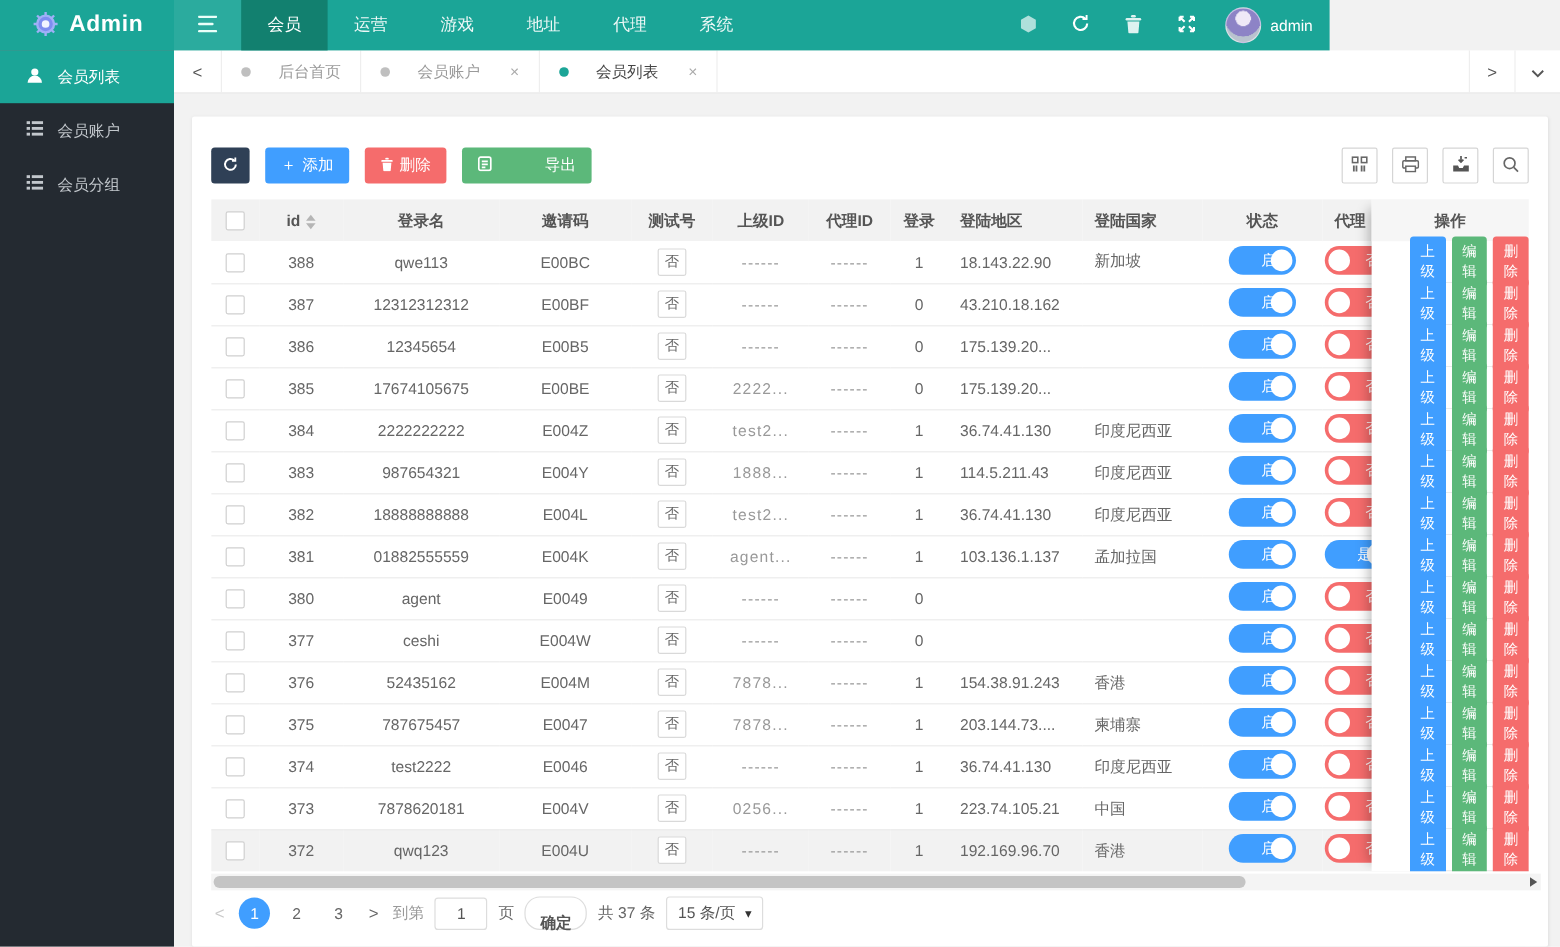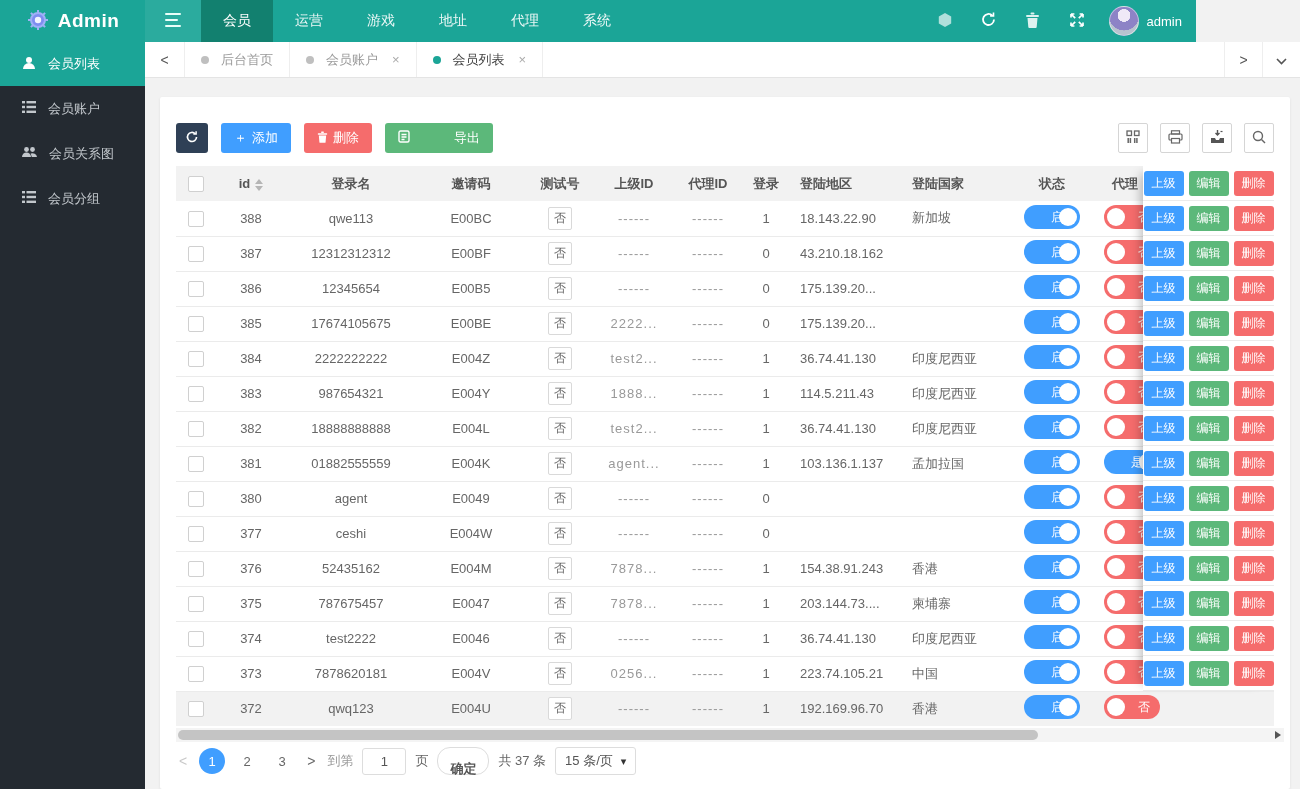--- a/index.html
+++ b/index.html
@@ -1,21 +1,21 @@
 <!DOCTYPE html>
 <html><head>
 <meta charset="utf-8">
 <style>
   * { margin:0; padding:0; box-sizing:border-box; }
   html,body { width:1300px; height:789px; }
   body { position:relative; overflow:hidden; background:#f2f2f2;
          font-family:"Liberation Sans","DejaVu Sans",sans-serif; font-size:13px; color:#666; }
 
   
-  .navbar { position:absolute; left:0; top:0; width:1196px; height:42px; background:#1BA597; display:flex; align-items:stretch; z-index:30; }
+  .navbar { position:absolute; left:0; top:0; width:1108px; height:42px; background:#1BA597; display:flex; align-items:stretch; z-index:30; }
   .brand { width:145px; display:flex; align-items:center; justify-content:center; gap:8px; }
   .brand .logo-txt { color:#fff; font-size:19px; font-weight:bold; letter-spacing:.5px; }
   .nav-toggle { width:56px; display:flex; align-items:center; justify-content:center; background:rgba(255,255,255,.07); cursor:pointer; }
   .nav-menu { display:flex; align-items:stretch; }
   .nav-item { padding:16px 22px; display:flex; align-items:center; color:rgba(255,255,255,.92); font-size:14px; cursor:pointer; }
   .nav-item.active { background:#12806F; color:#fff; }
   .nav-right { margin-left:auto; display:flex; align-items:center; padding-right:14px; }
   .nav-ic { width:44px; height:42px; display:flex; align-items:center; justify-content:center; cursor:pointer; }
   .avatar { width:30px; height:30px; border-radius:50%; margin:0 8px 0 10px;
             background:radial-gradient(circle at 50% 30%, #efe9f7 0 26%, #8d83c6 27% 62%, #b9c3cf 63%);
@@ -24,21 +24,21 @@
 
   
   .sidebar { position:absolute; left:0; top:42px; width:145px; height:747px; background:#242A31; z-index:20; }
   .side-item { height:45px; display:flex; align-items:center; gap:12px; padding-left:22px; color:#c2c7cc; font-size:13px; cursor:pointer; }
   .side-item svg { flex:0 0 auto; }
   .side-item.active { background:#1BA597; color:#fff; height:44px; }
 
   
   .tabbar { position:absolute; left:145px; top:42px; width:1155px; height:36px; background:#fff; border-bottom:1px solid #e4e4e4; display:flex; z-index:10; }
   .tab-arrow { width:40px; display:flex; align-items:center; justify-content:center; border-right:1px solid #eee; color:#555; font-size:14px; cursor:pointer; }
-  .tab { display:flex; align-items:center; gap:12px; padding:0 16px; border-right:1px solid #eee; color:#9a9a9a; font-size:13px; cursor:pointer; }
+  .tab { display:flex; align-items:center; gap:23px; padding:0 16px; border-right:1px solid #eee; color:#9a9a9a; font-size:13px; cursor:pointer; }
   .tab .dot { width:8px; height:8px; border-radius:50%; background:#bfbfbf; }
   .tab.active { color:#444; }
   .tab.active .dot { background:#1BA597; }
   .tab .x { color:#aaa; font-size:13px; margin-left:2px; cursor:pointer; }
   .tab-right { margin-left:auto; display:flex; }
   .tab-right .tab-arrow { border-right:none; border-left:1px solid #eee; width:38px; }
 
   
   .card { position:absolute; left:160px; top:97px; width:1130px; height:692px; background:#fff; border-radius:2px; box-shadow:0 1px 3px rgba(0,0,0,.08); }
 
@@ -71,21 +71,21 @@
   .toggle.on { background:#409EFF; }
   .toggle.on .knob { right:3px; }
   .toggle.on em { left:27px; }
   .toggle.off { background:#F56C6C; }
   .toggle.off .knob { left:3px; }
   .toggle.off em { right:10px; }
 
   
   .ops-panel { position:absolute; top:0; left:967px; width:131px; background:#fff; box-shadow:-10px 0 10px -8px rgba(0,0,0,.28); }
   .ops-head { height:35px; background:#f6f6f6; display:flex; align-items:center; justify-content:center; font-weight:bold; color:#555; }
-  .ops-row { height:35px; border-bottom:1px solid #ebebeb; display:flex; align-items:center; justify-content:center; gap:5px; background:#fff; }
+  .ops-row { height:35px; border-bottom:1px solid #ebebeb; display:flex; align-items:center; justify-content:center; gap:5px; background:#fff;margin-left:32px; }
   .mini { border:none; border-radius:3px; color:#fff; font-size:12px; padding:4px 8px; cursor:pointer; font-family:inherit; }
   .mini.blue { background:#409EFF; } .mini.green { background:#5CB87A; } .mini.red { background:#F56C6C; }
 
   
   .hscroll { position:absolute; left:16px; top:631px; width:1108px; height:14px; background:#f4f4f4; }
   .hthumb { position:absolute; left:2px; top:2px; width:860px; height:10px; background:#c4c4c4; border-radius:5px; cursor:grab; }
   .harrow { position:absolute; right:3px; top:3px; width:0; height:0; border-top:4px solid transparent; border-bottom:4px solid transparent; border-left:6px solid #555; }
 
   
   .pagination { position:absolute; left:16px; top:649px; height:30px; display:flex; align-items:center; gap:9px; font-size:13px; color:#666; }
@@ -174,29 +174,20 @@
   <div class="side-item">
     <span><svg width="14" height="14" viewBox="0 0 14 14" fill="currentColor">
           <rect y="1" width="3" height="2.4"></rect>
           <rect x="4.5" y="1" width="9.5" height="2.4"></rect>
           <rect y="5.8" width="3" height="2.4"></rect>
           <rect x="4.5" y="5.8" width="9.5" height="2.4"></rect>
           <rect y="10.6" width="3" height="2.4"></rect>
           <rect x="4.5" y="10.6" width="9.5" height="2.4"></rect>
         </svg></span>
     <span>会员账户</span>
-  </div>
-  <div class="side-item">
-    <span><svg width="15" height="14" viewBox="0 0 15 14" fill="currentColor">
-          <circle cx="4.5" cy="4.5" r="2.4"></circle>
-          <circle cx="10.5" cy="4.5" r="2.4"></circle>
-          <path d="M0 12a4.5 4.5 0 0 1 9 0z"></path>
-          <path d="M8.6 8.6a4.5 4.5 0 0 1 6.4 3.4H9.8z"></path>
-        </svg></span>
-    <span>会员关系图</span>
   </div>
   <div class="side-item">
     <span><svg width="14" height="14" viewBox="0 0 14 14" fill="currentColor">
           <rect y="1" width="3" height="2.4"></rect>
           <rect x="4.5" y="1" width="9.5" height="2.4"></rect>
           <rect y="5.8" width="3" height="2.4"></rect>
           <rect x="4.5" y="5.8" width="9.5" height="2.4"></rect>
           <rect y="10.6" width="3" height="2.4"></rect>
           <rect x="4.5" y="10.6" width="9.5" height="2.4"></rect>
         </svg></span>
@@ -546,20 +537,21 @@
     <td>1</td>
     <td class="l">192.169.96.70</td>
     <td class="l">香港</td>
     <td><span class="toggle on"><em>启用</em><i class="knob"></i></span></td>
     <td class="l" style="padding-left:2px;"><span class="toggle off"><em>否</em><i class="knob"></i></span></td>
   </tr>
 </tbody>
     </table>
 
     <div class="ops-panel">
+      <div class="ops-head">操作</div>
       <div id="ops-rows">
   <div class="ops-row">
     <button class="mini blue">上级</button>
     <button class="mini green">编辑</button>
     <button class="mini red">删除</button>
   </div>
 
   <div class="ops-row">
     <button class="mini blue">上级</button>
     <button class="mini green">编辑</button>

